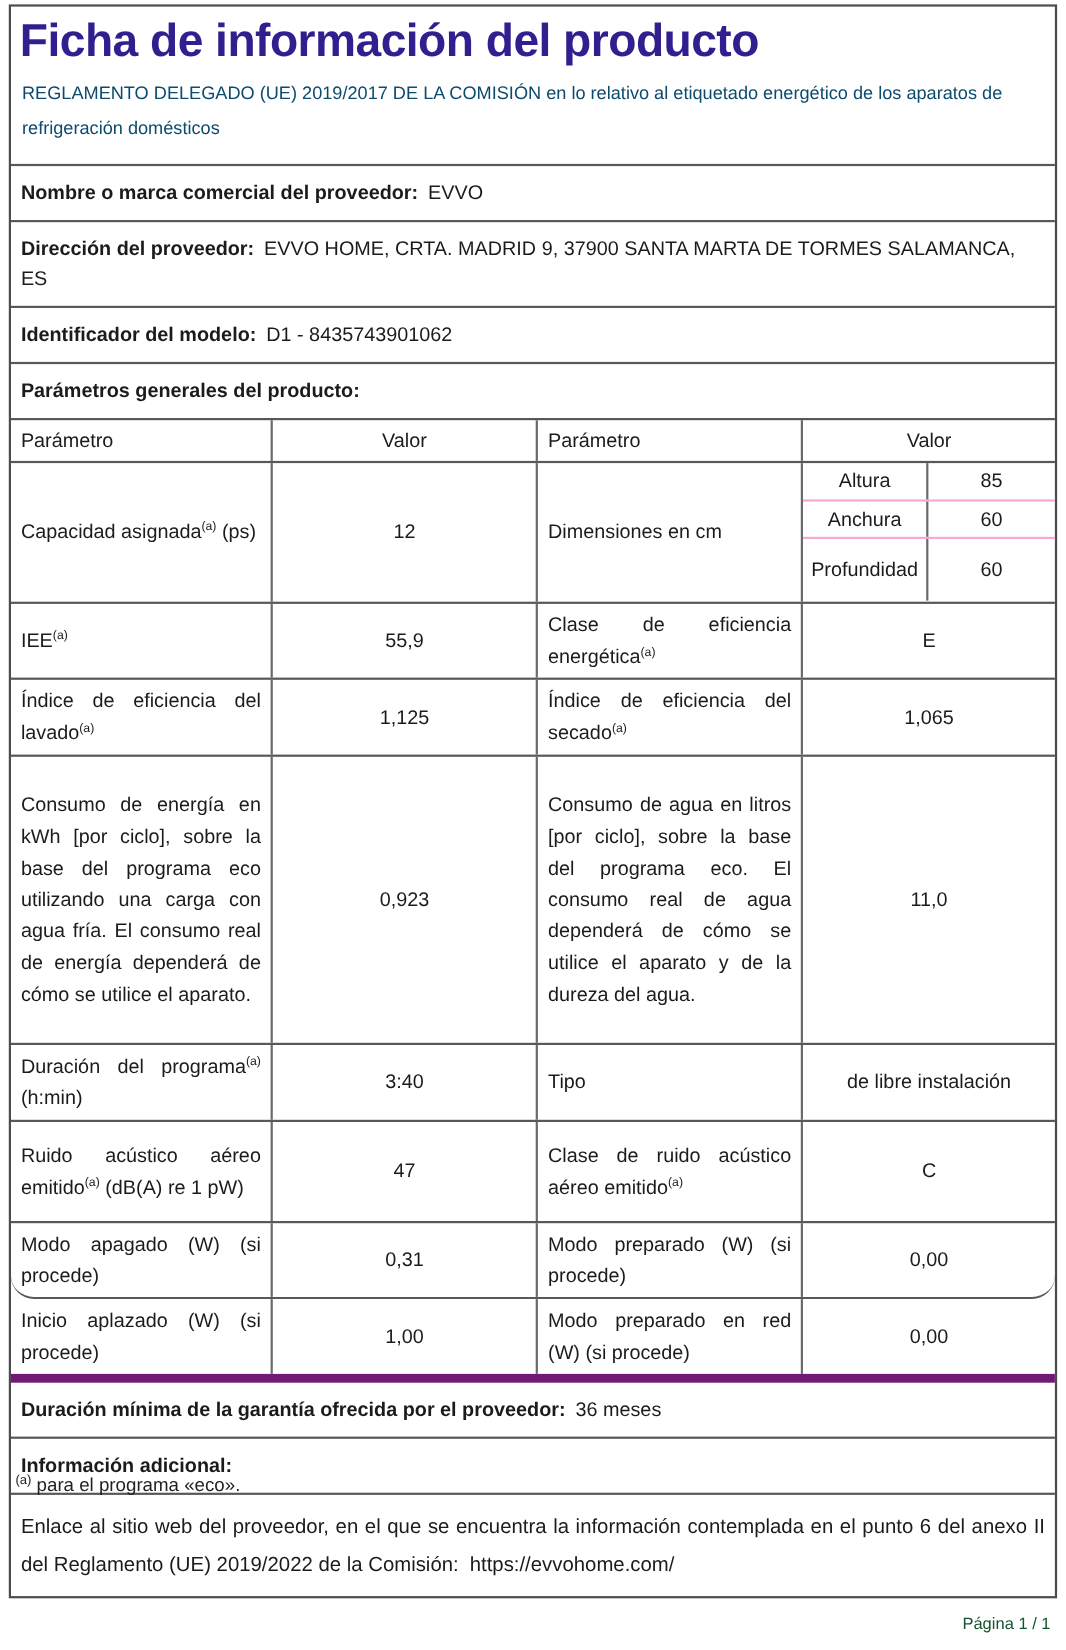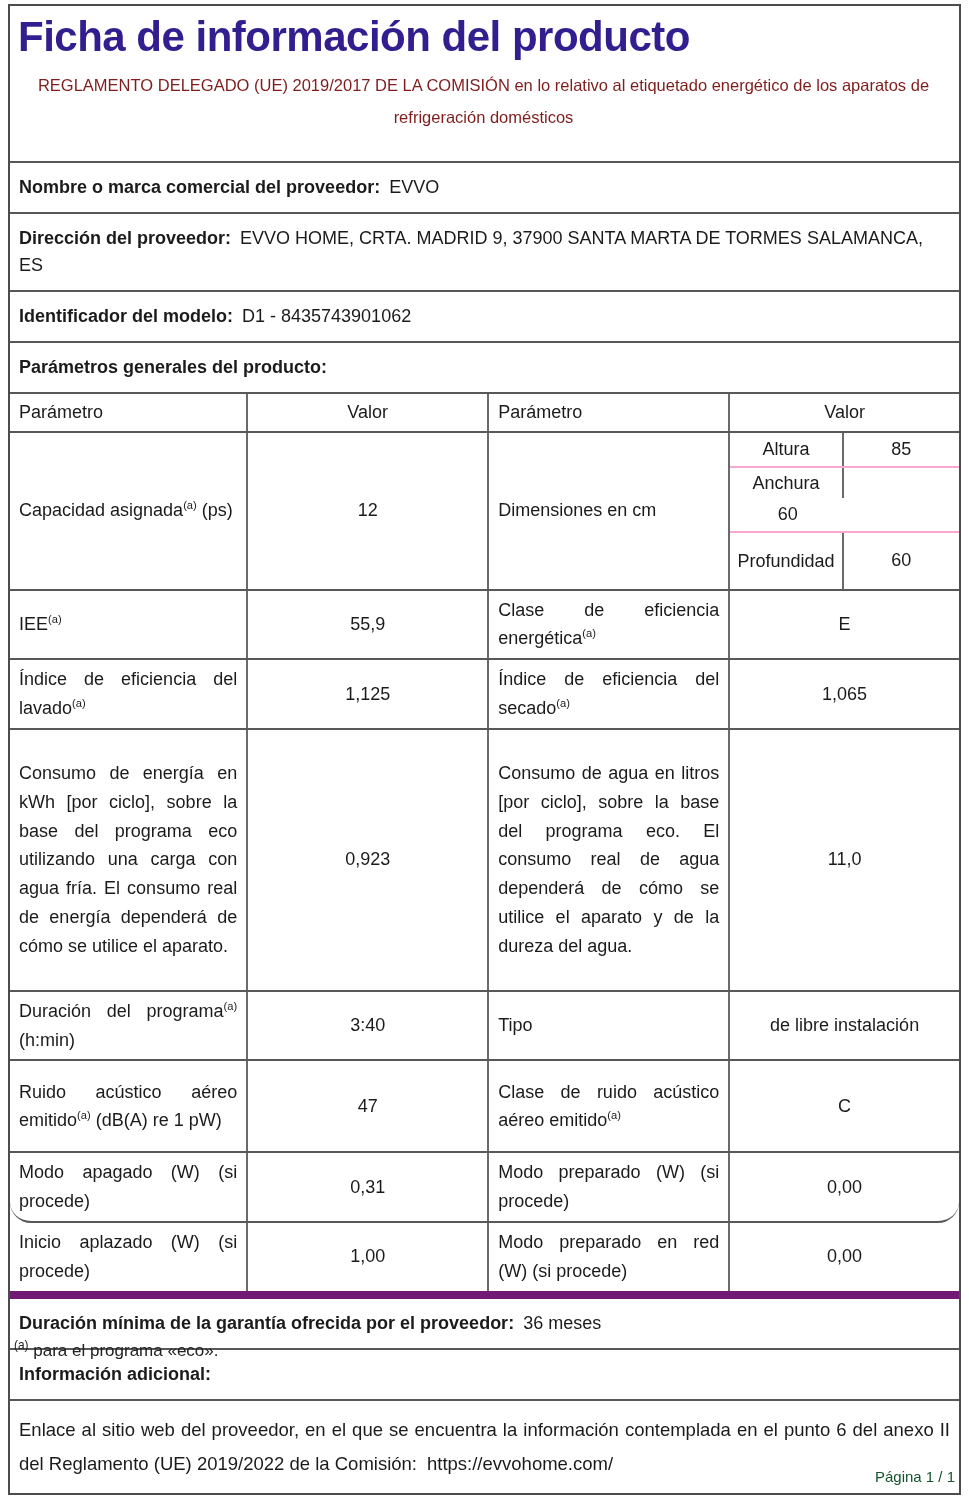--- a/index.html
+++ b/index.html
@@ -20,24 +20,23 @@
   
   .rowline{border-bottom:2px solid #585858;box-sizing:border-box;}
   .rowline:last-child{border-bottom:none;}
   .title-block{padding:6px 10px 16px 8px;}
   .doc-title{
     margin:0;
     font-size:42px;line-height:1.2;font-weight:bold;
     color:#321e8f;letter-spacing:-0.5px;
   }
   .regulation{
-    margin:8px 2px 12px 2px;
-    font-size:16.5px;line-height:1.9;color:#7f1d1d;
+    margin:8px 2px 0 2px;
+    font-size:16.5px;line-height:1.9;color:#0c4a6e;
     max-width:940px;
-    text-align:center;
   }
   .kv{padding:11px 9px;font-size:18px;line-height:1.5;}
   .kv .b{font-weight:bold;}
   .kv .v{margin-left:9px;}
   .section-row{padding:11px 9px;font-size:18px;font-weight:bold;line-height:1.5;}
   
   .trow{display:flex;box-sizing:border-box;border-bottom:2px solid #585858;}
   .c{
     box-sizing:border-box;
     border-right:2px solid #6a6a6a;
@@ -62,21 +61,21 @@
   .r-consumo{min-height:262px;}
   .r-duracion{min-height:62px;}
   .r-ruido{min-height:92px;}
   .r-modo{min-height:62px;border-radius:21px;}
   .r-inicio{min-height:62px;}
   
   .c4.dims{padding:0;display:block;}
   .dimrow{display:flex;border-bottom:2px solid #f9a8d4;box-sizing:border-box;}
   .dimrow:last-child{border-bottom:none;}
   .dim-a{min-height:34px;}
-  .dim-b{min-height:34px;flex-direction:column;}
+  .dim-b{min-height:34px;}
   .dim-c{min-height:56px;}
   .dimname{
     width:49.6%;box-sizing:border-box;border-right:2px solid #6a6a6a;
     display:flex;align-items:center;justify-content:center;
     text-align:center;font-size:18px;line-height:1.45;padding:2px 6px;
     hyphens:manual;
   }
   .dimval{
     width:50.4%;display:flex;align-items:center;justify-content:center;
     font-size:18px;padding:2px 6px;box-sizing:border-box;

